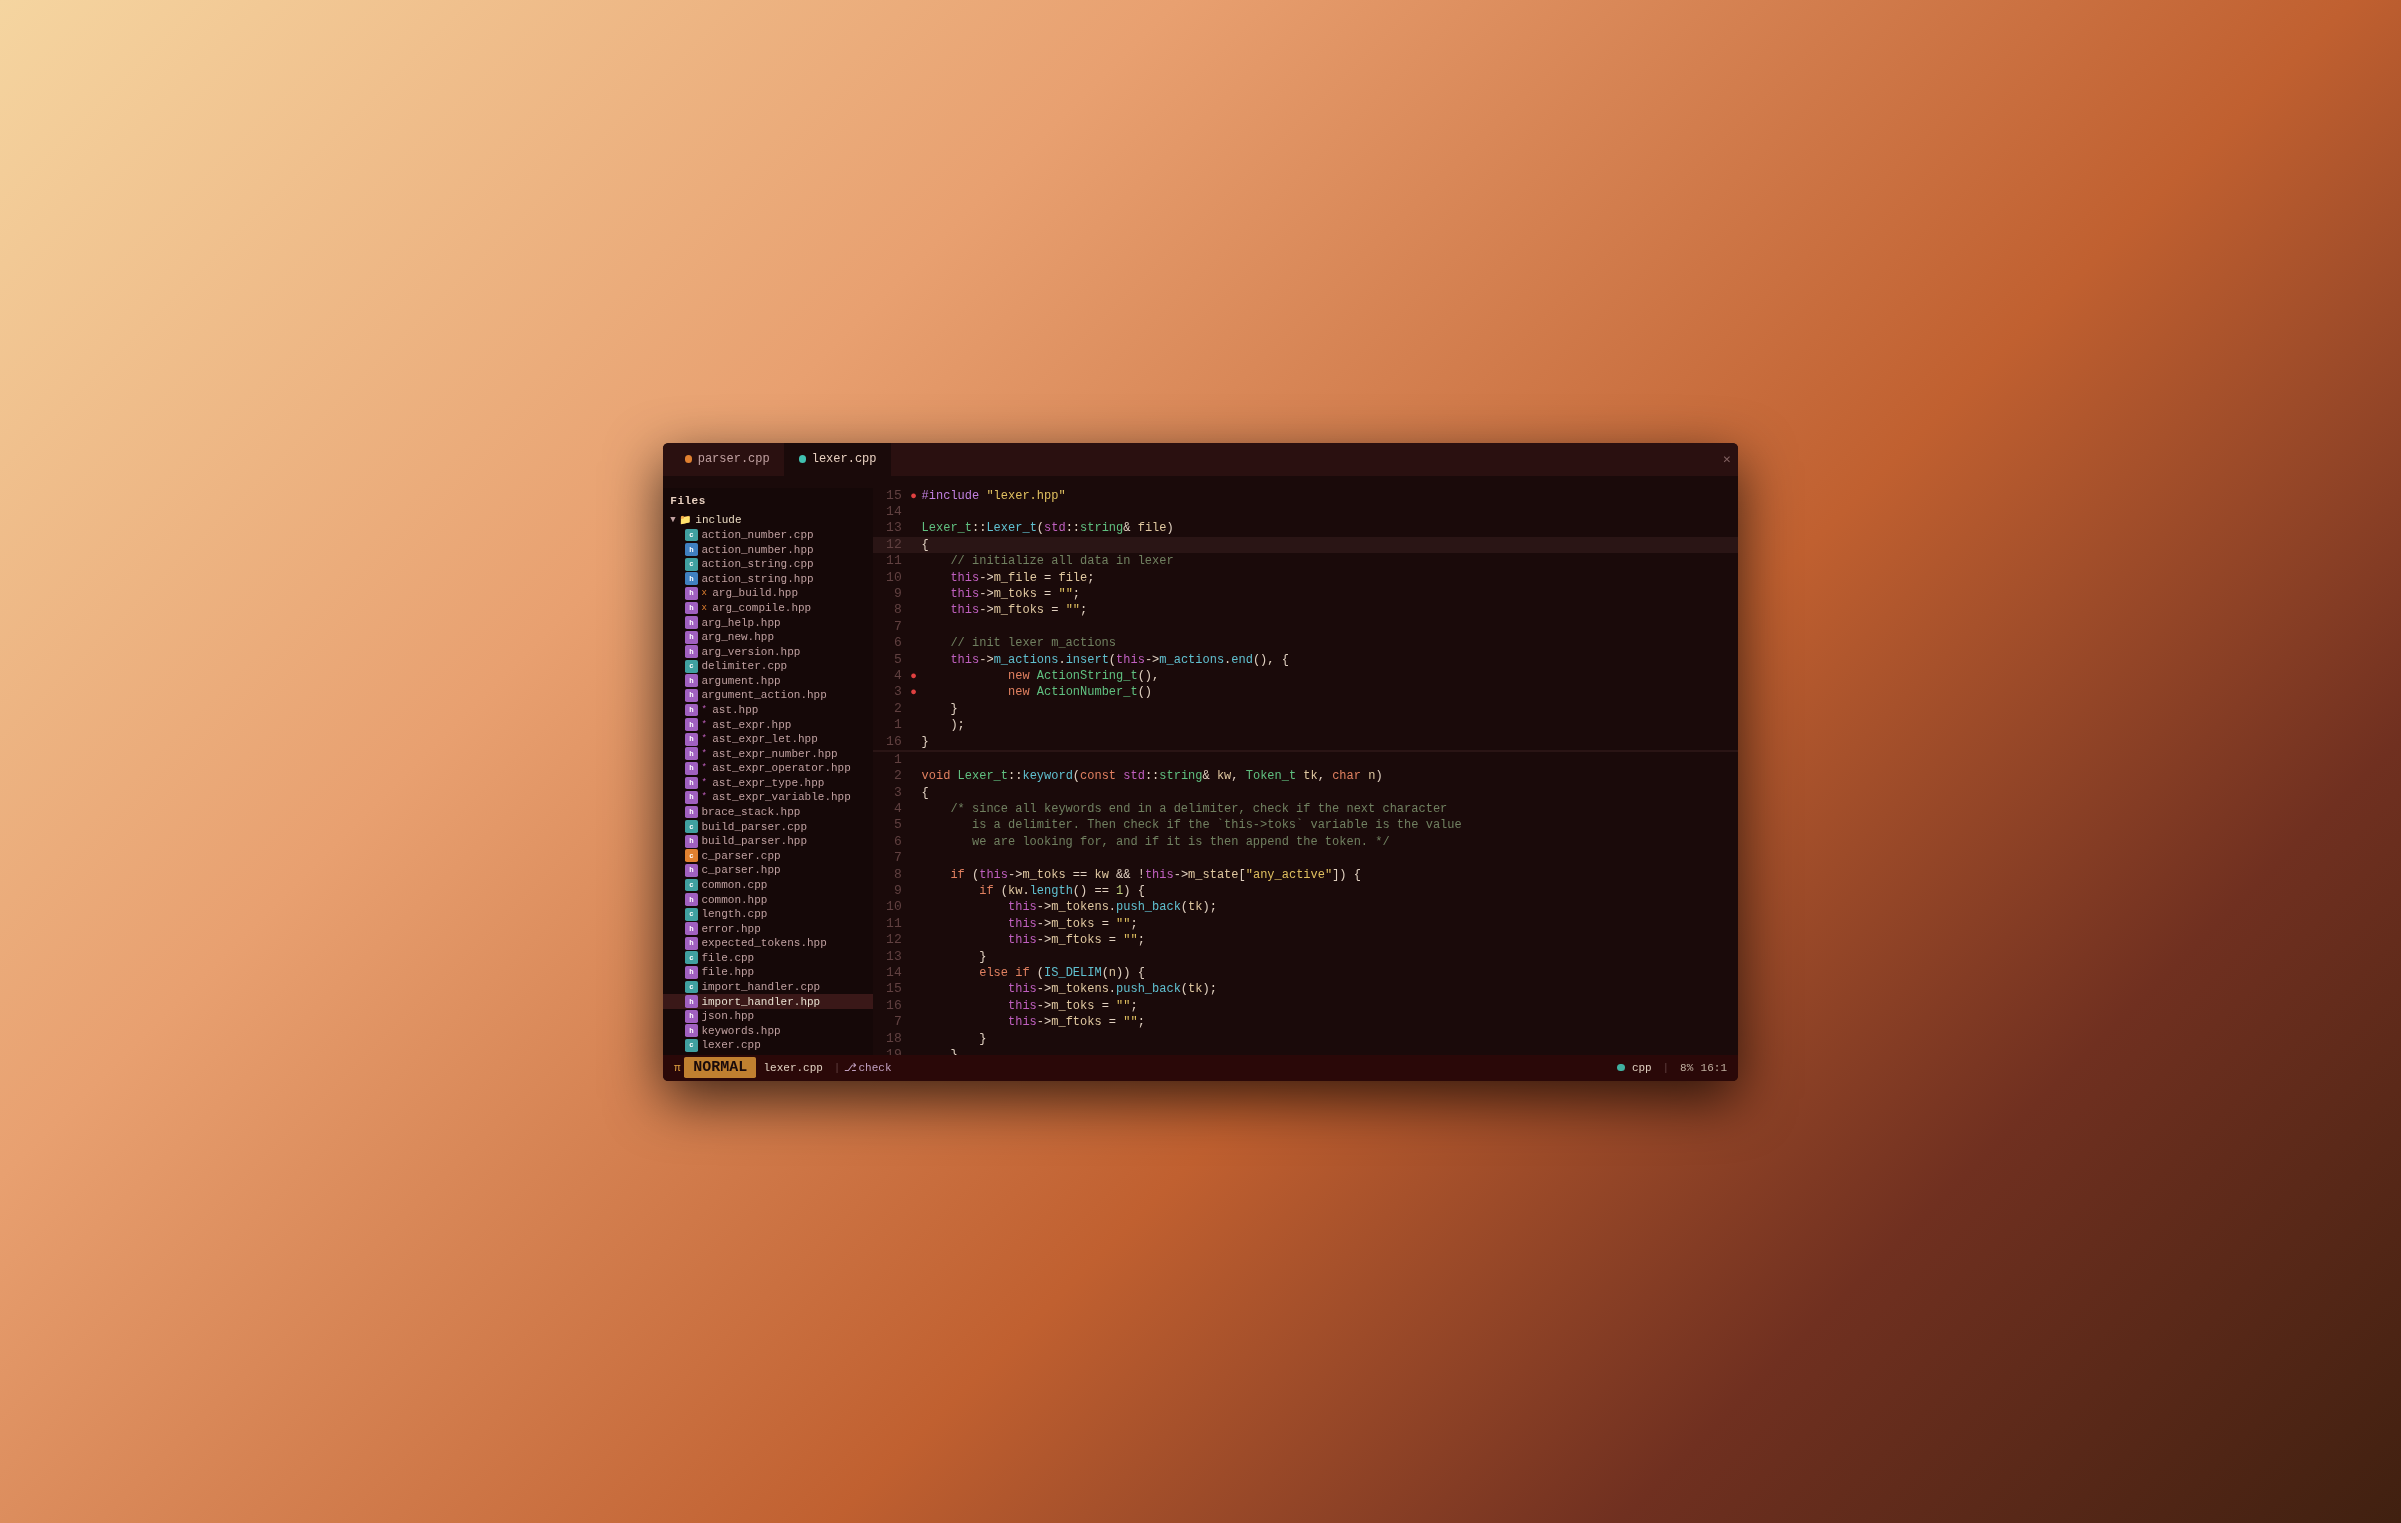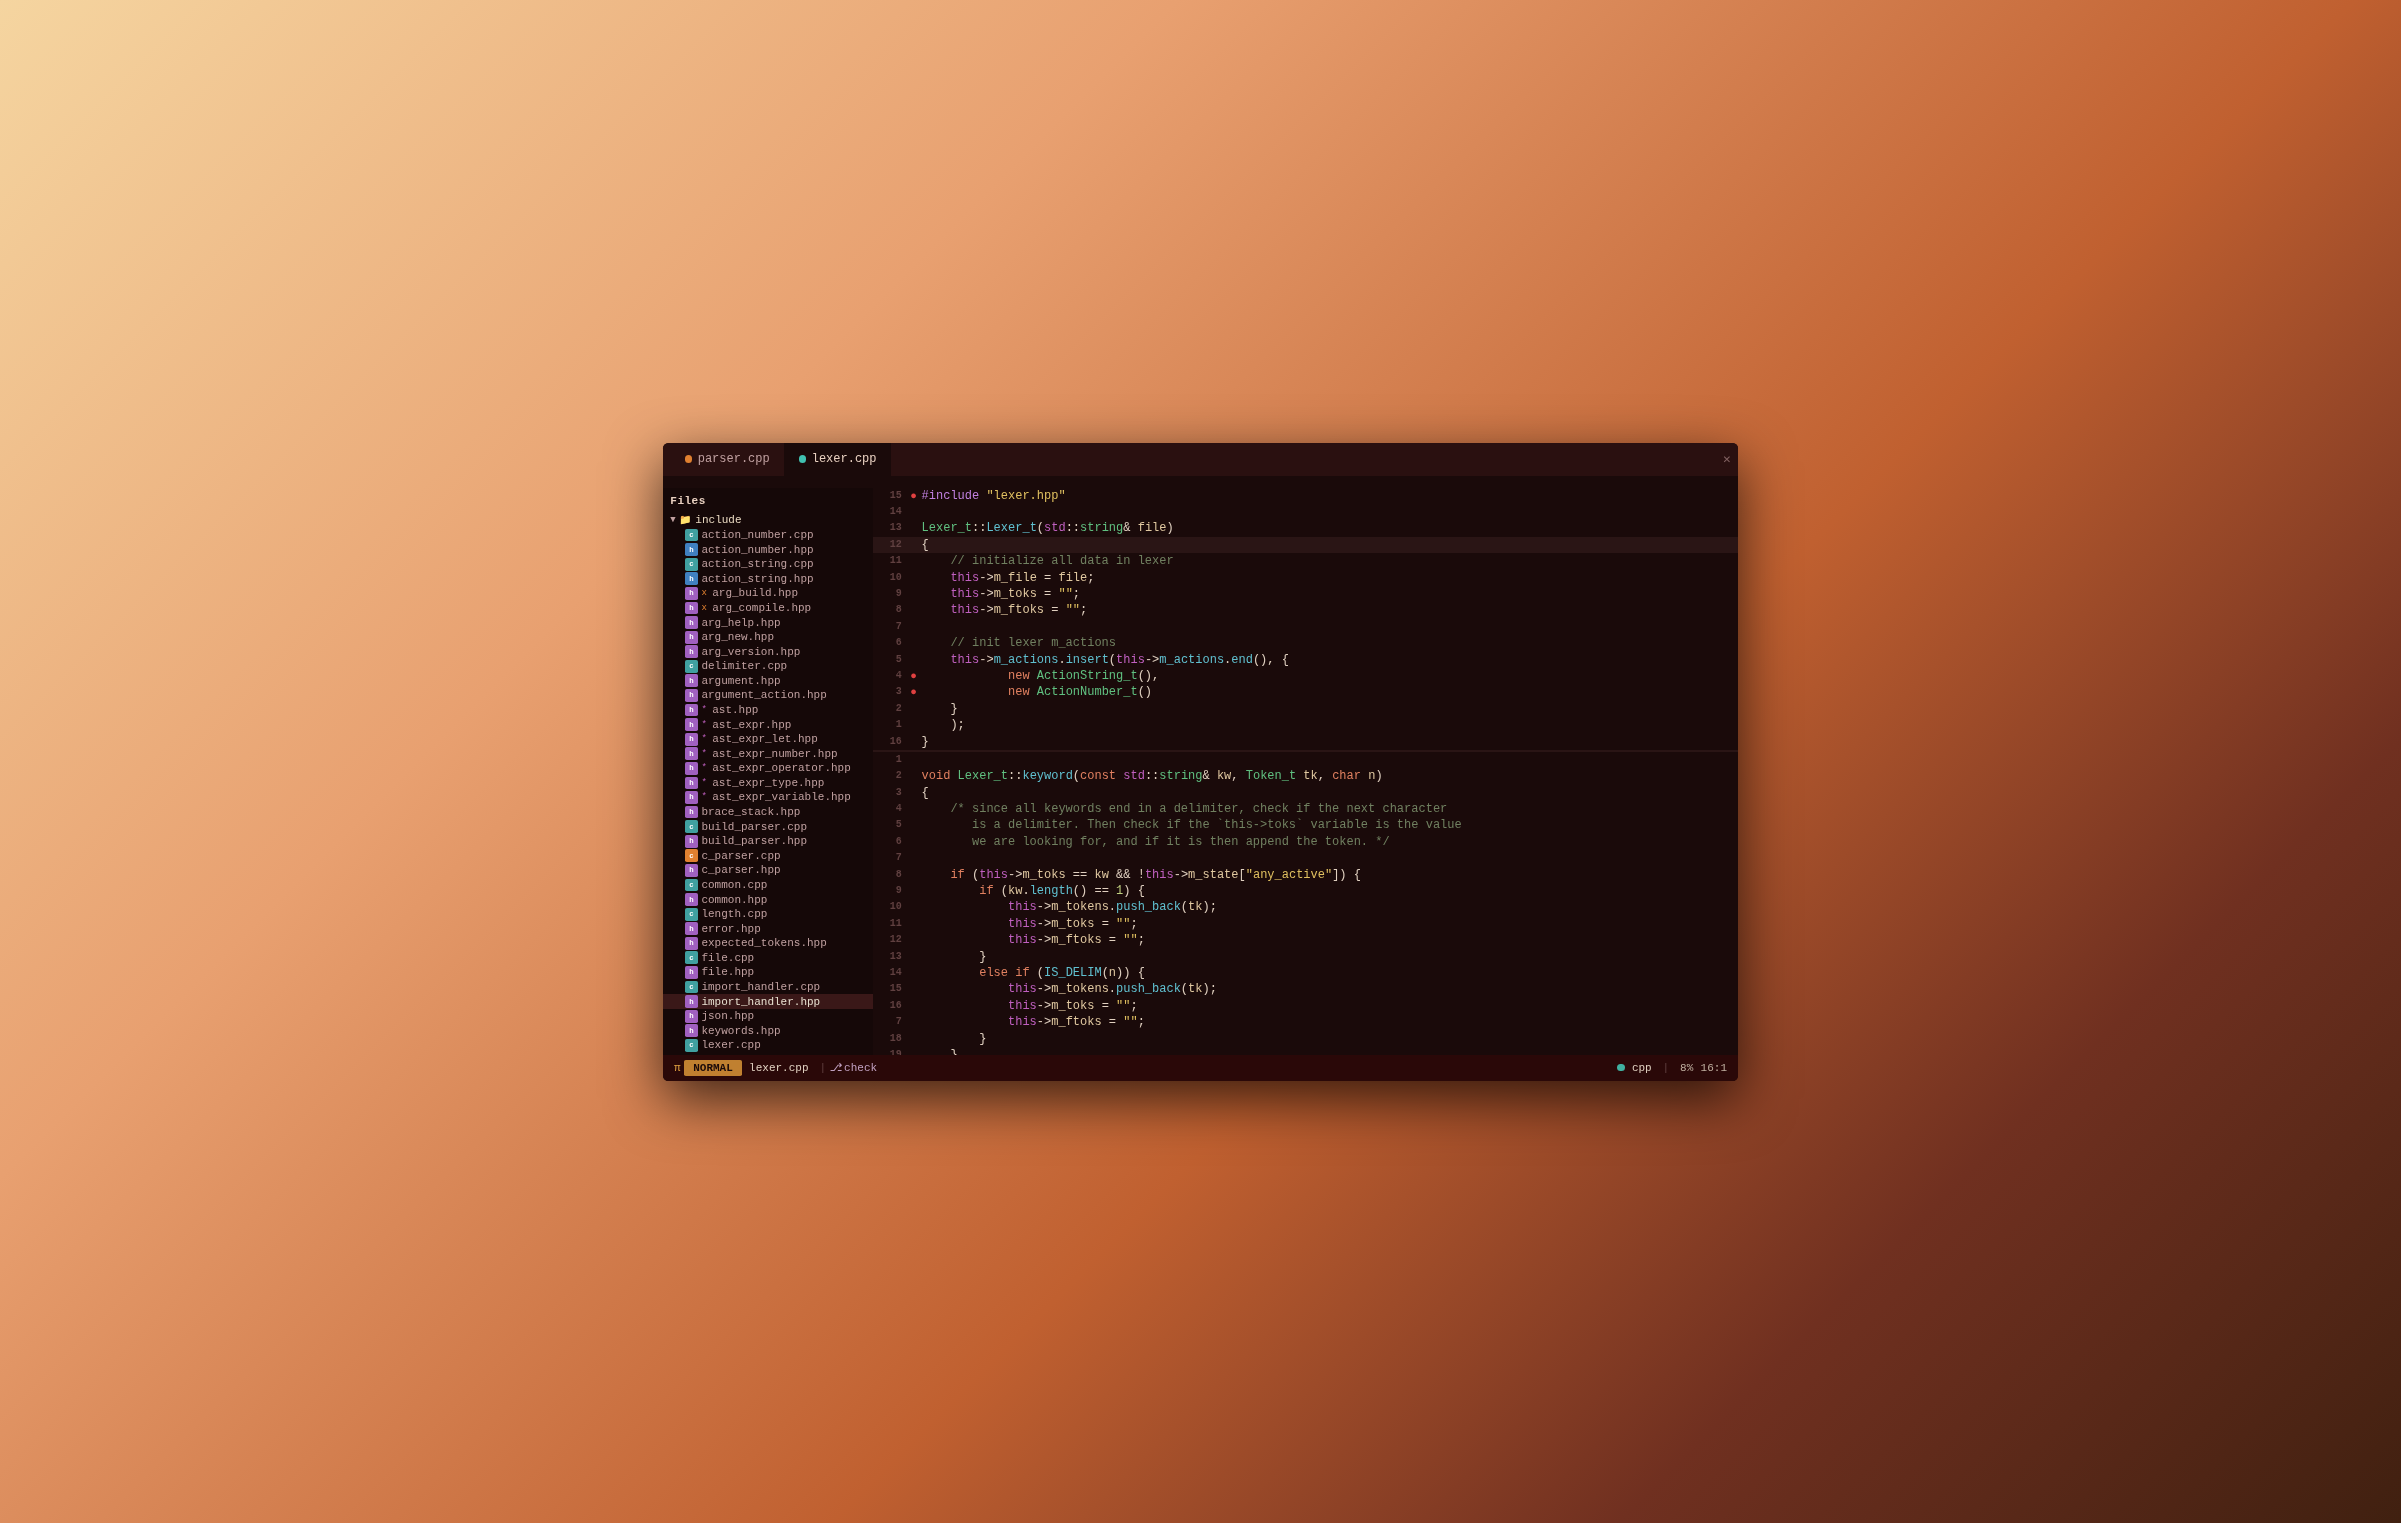--- a/index.html
+++ b/index.html
@@ -145,22 +145,21 @@
     .code-line.highlighted {
       background: #2a1515;
     }
     .line-gutter {
       width: 36px;
       text-align: right;
       padding-right: 7.3px;
       color: #604040;
       flex-shrink: 0;
       user-select: none;
-      font-size: 10px;
-      font-weight: bold;
+      font-size: 13px;
     }
     .line-marker {
       width: 9px;
       flex-shrink: 0;
       display: flex;
       align-items: center;
       justify-content: center;
     }
     .line-marker.red { color: #e04040; font-size: 11px; }
     .line-content {
@@ -195,21 +194,21 @@
       font-size: 11px;
       color: #c0a0a0;
       flex-shrink: 0;
       gap: 0;
     }
     .status-mode {
       background: #c08030;
       color: #1a0a0a;
       padding: 1.8px 9px;
       font-weight: bold;
-      font-size: 11px;
+      font-size: 15px;
       border-radius: 1.8px;
       margin-right: 7.3px;
     }
     .status-pi {
       color: #e0a040;
       margin-right: 3.6px;
     }
     .status-file { color: #e0d0c0; margin-right: 7.3px; }
     .status-branch-icon { color: #c0a0c0; margin-right: 1.8px; }
     .status-branch { color: #c0a0c0; }

